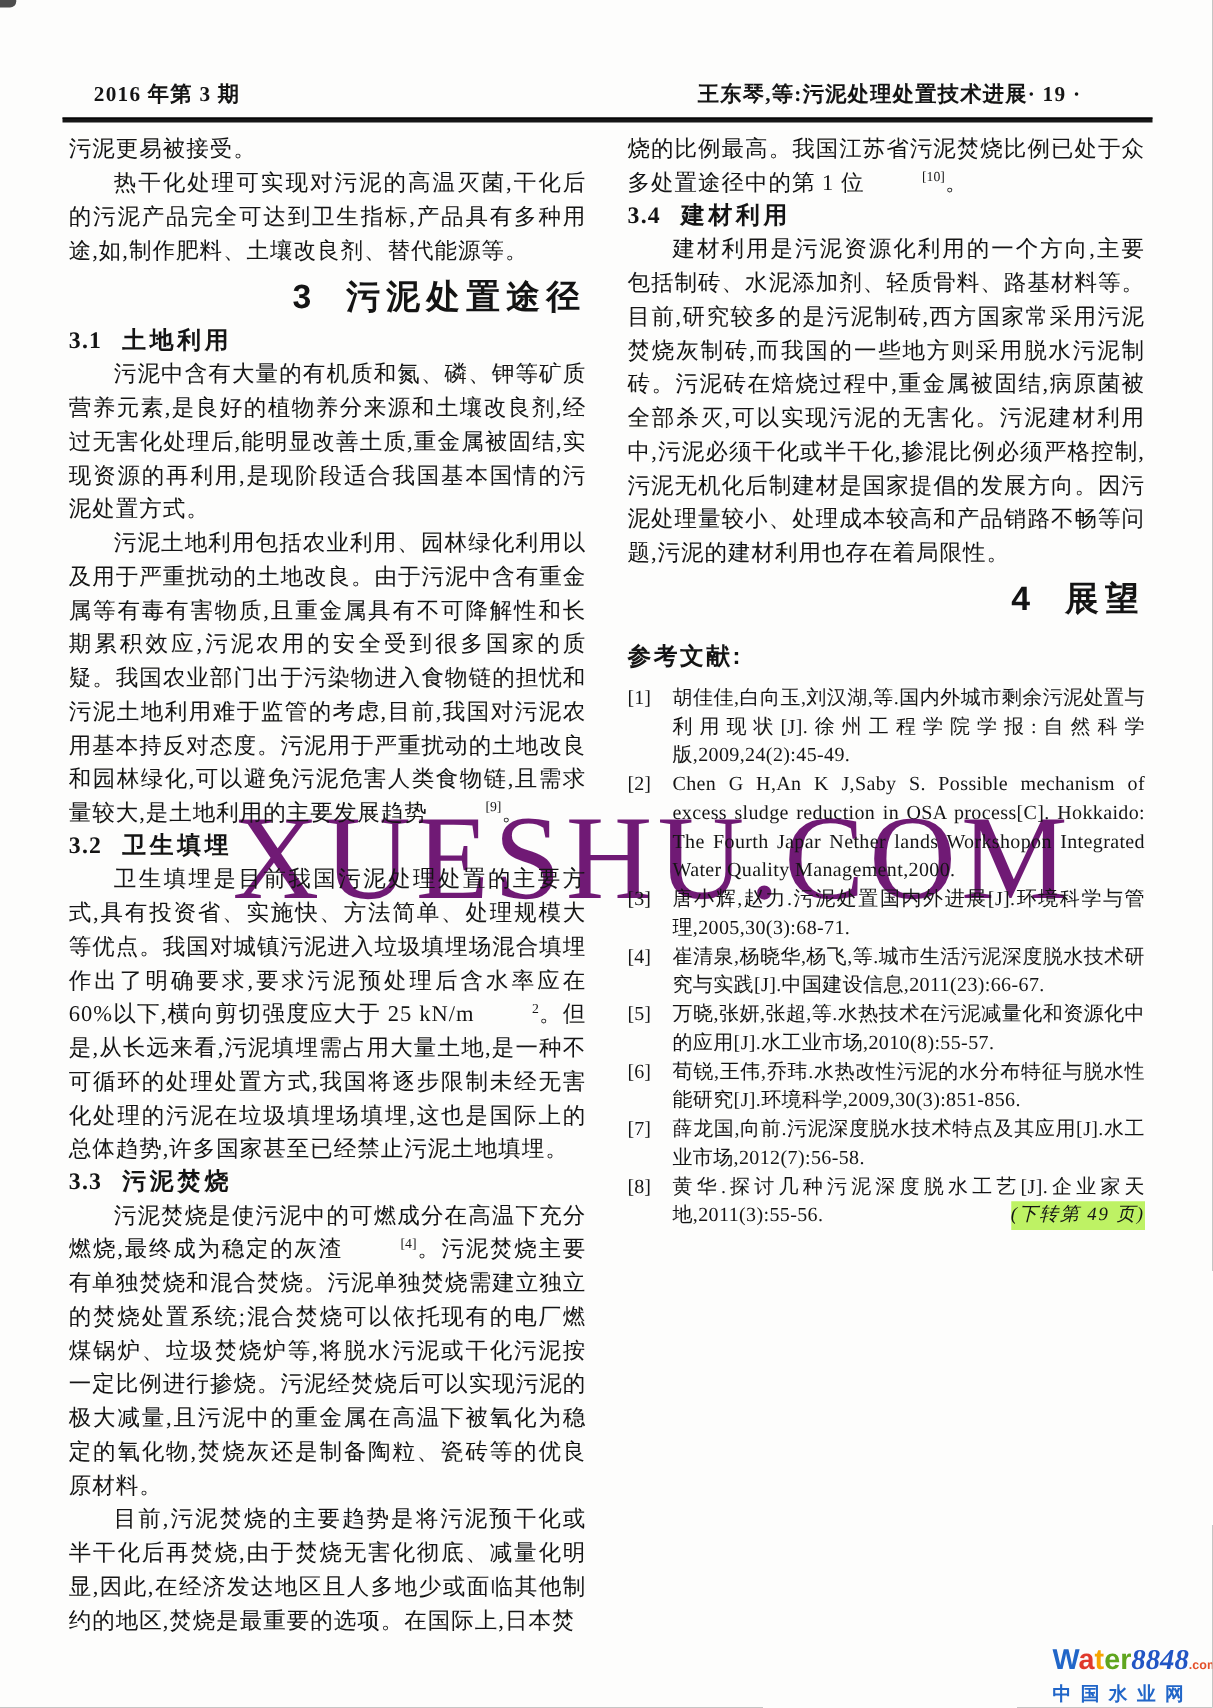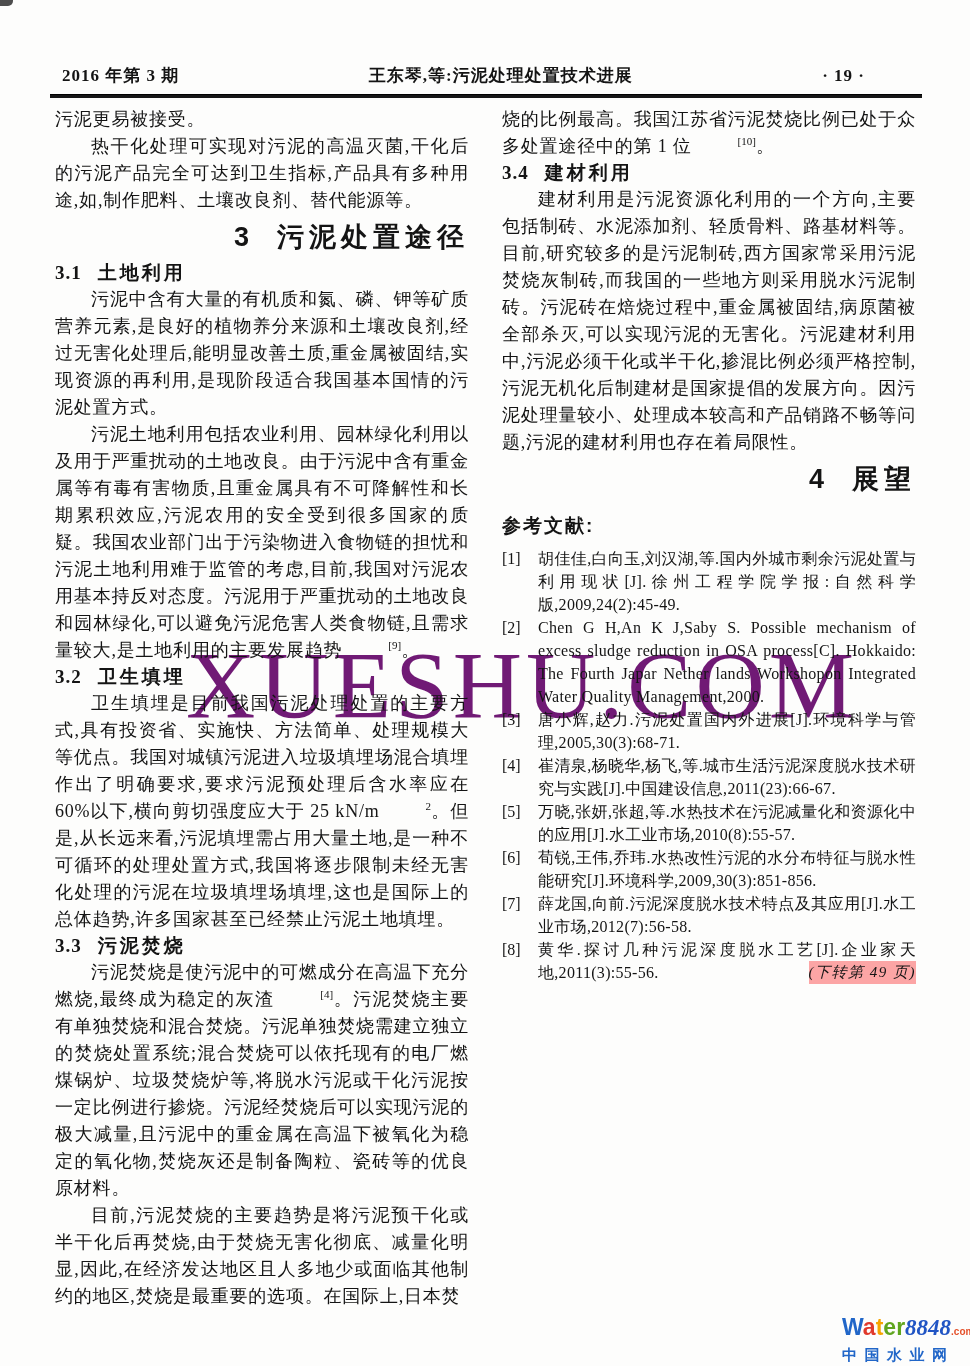--- a/index.html
+++ b/index.html
@@ -4,26 +4,26 @@
 <title>scan</title>
 <style>
   html,body{margin:0;padding:0;background:#9a9a9a;}
   .page{
     position:relative;width:970px;height:1366px;margin:0 auto;
     background:#fdfdfc;color:#141414;overflow:hidden;
     font-family:"Liberation Serif", serif;
   }
   
   .hdr{
-    position:absolute;top:64px;left:42px;right:55px;
+    position:absolute;top:64px;left:55px;right:55px;
     display:flex;justify-content:space-between;align-items:baseline;
     font-weight:bold;font-size:17px;letter-spacing:1px;
   }
   .hdr-left{padding-left:20px;}
-  .hdr-center{flex:1;text-align:center;}
+  .hdr-center{flex:1;text-align:right;}
   .hdr-right{padding-right:50px;}
   .rule{position:absolute;left:50px;top:94px;width:872px;height:3px;background:#161616;border-top:1px solid #000;}
   
   .wm{
     position:absolute;left:186px;top:638px;z-index:0;
     font-family:"Liberation Serif", serif;font-size:96px;line-height:96px;
     color:#701a75;letter-spacing:4px;white-space:nowrap;user-select:none;
   }
   
   .col{
@@ -53,21 +53,21 @@
     font-size:19px;line-height:24px;margin:15px 0 9px;letter-spacing:2px;
     text-align:left;
   }
   .ref{
     position:relative;margin:0;padding-left:36px;
     font-size:16px;line-height:23px;letter-spacing:0.3px;
     text-align:justify;
   }
   .ref-num{position:absolute;left:0;top:0;letter-spacing:0;}
   .ref-note{
-    position:absolute;right:0;bottom:0;background:#fca5a5;
+    position:absolute;right:0;bottom:0;background:#bef264;
     font-style:italic;font-size:15px;letter-spacing:1.5px;
   }
   
   .logo{position:absolute;left:842px;top:1315px;z-index:2;font-family:"Liberation Sans", sans-serif;}
   .logo-line1{font-weight:bold;font-size:23px;line-height:24px;white-space:nowrap;}
   .logo-8848{font-family:"Liberation Serif", serif;font-style:italic;font-weight:bold;font-size:23px;}
   .logo-com{font-size:10px;font-weight:bold;vertical-align:baseline;}
   .logo-line2{font-size:15px;font-weight:bold;letter-spacing:7.5px;line-height:18px;margin-top:2px;white-space:nowrap;}
   
   .artifact-tl{position:absolute;left:0;top:0;width:13px;height:6px;background:#4d4d4d;border-radius:0 0 5px 0;z-index:3;}

